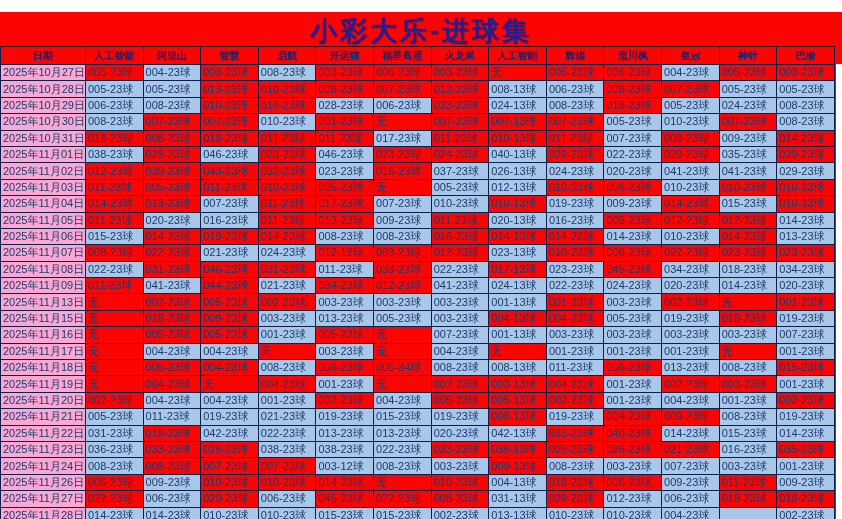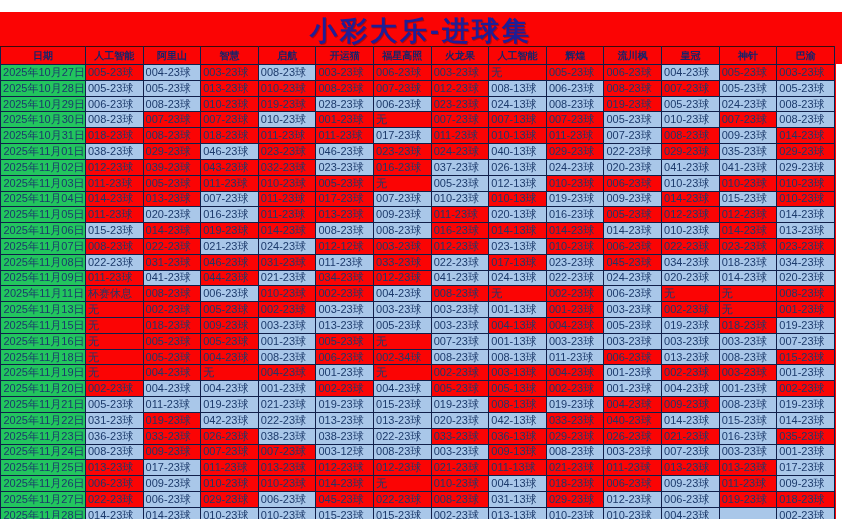--- a/index.html
+++ b/index.html
@@ -29,21 +29,21 @@
     color:#1c3a6b;
     overflow:hidden;white-space:nowrap;
     padding:0 0 0 2px;
     height:14px;
   }
   table.sheet thead tr{height:18px;}
   table.sheet th{
     background:transparent;border:1px solid #101f4a;border-top-color:#3a0c0c;
     color:#14246b;font-weight:bold;text-align:center;font-size:10px;padding:0;
   }
-  td.date{background:#22c55e;text-align:center;padding:0;color:#1c3a6b;}
+  td.date{background:#f9a8d4;text-align:left;padding:0;color:#1c3a6b;}
   td.r{background:#fb0404;color:#27386e;}
   td.b{background:#a9c7e9;color:#1c3a6b;}
   .right-strip{position:absolute;left:836px;top:52px;width:6px;height:467px;background:#ffffff;}
   .bottom-strip{position:absolute;left:455px;top:513px;width:387px;height:6px;background:#ffffff;}
 </style>
 </head>
 <body>
 
 <div class="canvas">
   <div class="page-title">小彩大乐-进球集</div>
@@ -288,36 +288,20 @@
           <td class="r">012-23球</td>
           <td class="b">041-23球</td>
           <td class="b">024-13球</td>
           <td class="b">022-23球</td>
           <td class="b">024-23球</td>
           <td class="b">020-23球</td>
           <td class="b">014-23球</td>
           <td class="b">020-23球</td>
         </tr>
         <tr>
-          <td class="date">2025年11月11日</td>
-          <td class="r">杯赛休息</td>
-          <td class="r">008-23球</td>
-          <td class="b">006-23球</td>
-          <td class="r">010-23球</td>
-          <td class="r">002-23球</td>
-          <td class="b">004-23球</td>
-          <td class="r">008-23球</td>
-          <td class="r">无</td>
-          <td class="r">002-23球</td>
-          <td class="b">006-23球</td>
-          <td class="r">无</td>
-          <td class="r">无</td>
-          <td class="r">008-23球</td>
-        </tr>
-        <tr>
           <td class="date">2025年11月13日</td>
           <td class="r">无</td>
           <td class="r">002-23球</td>
           <td class="r">005-23球</td>
           <td class="r">002-23球</td>
           <td class="b">003-23球</td>
           <td class="b">003-23球</td>
           <td class="b">003-23球</td>
           <td class="b">001-13球</td>
           <td class="r">001-23球</td>
@@ -352,27 +336,43 @@
           <td class="r">无</td>
           <td class="b">007-23球</td>
           <td class="b">001-13球</td>
           <td class="b">003-23球</td>
           <td class="b">003-23球</td>
           <td class="b">003-23球</td>
           <td class="b">003-23球</td>
           <td class="b">007-23球</td>
         </tr>
         <tr>
+          <td class="date">2025年11月17日</td>
+          <td class="r">无</td>
+          <td class="b">004-23球</td>
+          <td class="b">004-23球</td>
+          <td class="r">无</td>
+          <td class="b">003-23球</td>
+          <td class="r">无</td>
+          <td class="b">004-23球</td>
+          <td class="r">无</td>
+          <td class="b">001-23球</td>
+          <td class="b">001-23球</td>
+          <td class="b">001-23球</td>
+          <td class="r">无</td>
+          <td class="b">001-23球</td>
+        </tr>
+        <tr>
           <td class="date">2025年11月18日</td>
           <td class="r">无</td>
           <td class="r">005-23球</td>
           <td class="r">004-23球</td>
           <td class="b">008-23球</td>
           <td class="r">006-23球</td>
-          <td class="r">002-34球</td>
+          <td class="r">006-34球</td>
           <td class="b">008-23球</td>
           <td class="b">008-13球</td>
           <td class="b">011-23球</td>
           <td class="r">006-23球</td>
           <td class="b">013-23球</td>
           <td class="b">008-23球</td>
           <td class="r">015-23球</td>
         </tr>
         <tr>
           <td class="date">2025年11月19日</td>
@@ -464,36 +464,20 @@
           <td class="b">008-23球</td>
           <td class="b">003-23球</td>
           <td class="r">009-13球</td>
           <td class="b">008-23球</td>
           <td class="b">003-23球</td>
           <td class="b">007-23球</td>
           <td class="b">003-23球</td>
           <td class="b">001-23球</td>
         </tr>
         <tr>
-          <td class="date">2025年11月25日</td>
-          <td class="r">013-23球</td>
-          <td class="b">017-23球</td>
-          <td class="r">011-23球</td>
-          <td class="r">013-23球</td>
-          <td class="r">012-23球</td>
-          <td class="r">012-23球</td>
-          <td class="r">021-23球</td>
-          <td class="r">011-13球</td>
-          <td class="r">021-23球</td>
-          <td class="r">011-23球</td>
-          <td class="r">013-23球</td>
-          <td class="r">013-23球</td>
-          <td class="b">017-23球</td>
-        </tr>
-        <tr>
           <td class="date">2025年11月26日</td>
           <td class="r">006-23球</td>
           <td class="b">009-23球</td>
           <td class="r">010-23球</td>
           <td class="r">010-23球</td>
           <td class="r">014-23球</td>
           <td class="r">无</td>
           <td class="r">010-23球</td>
           <td class="b">004-13球</td>
           <td class="r">018-23球</td>

